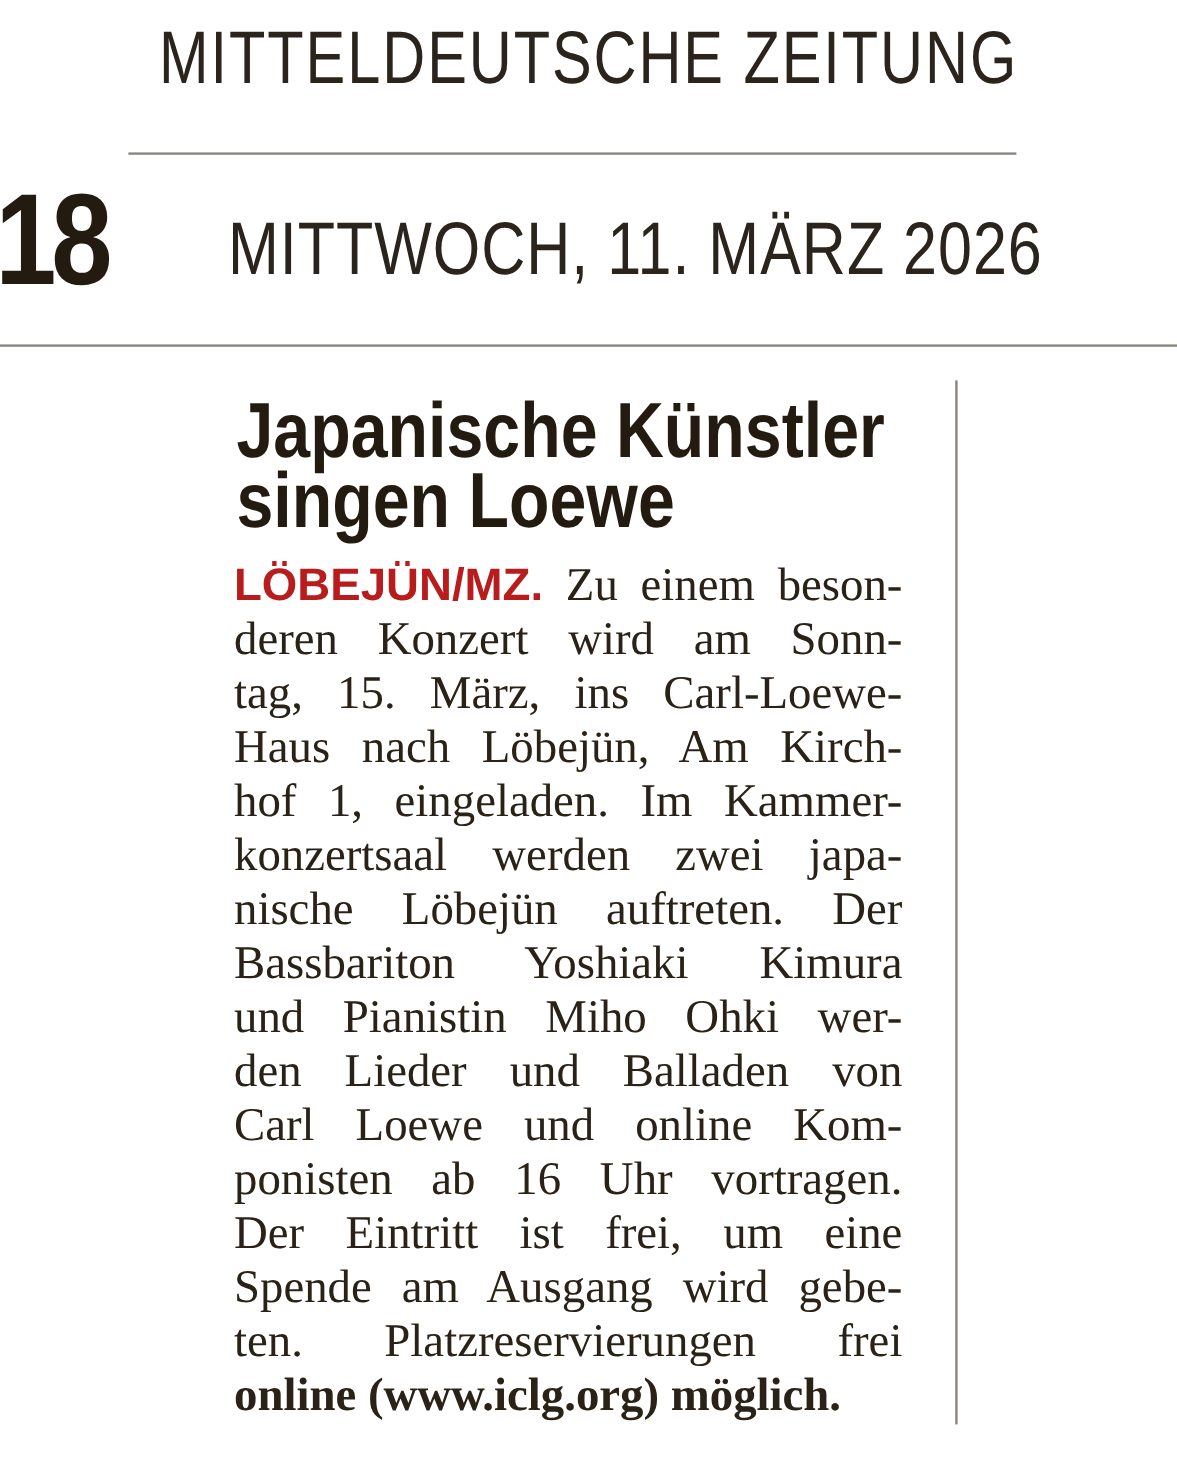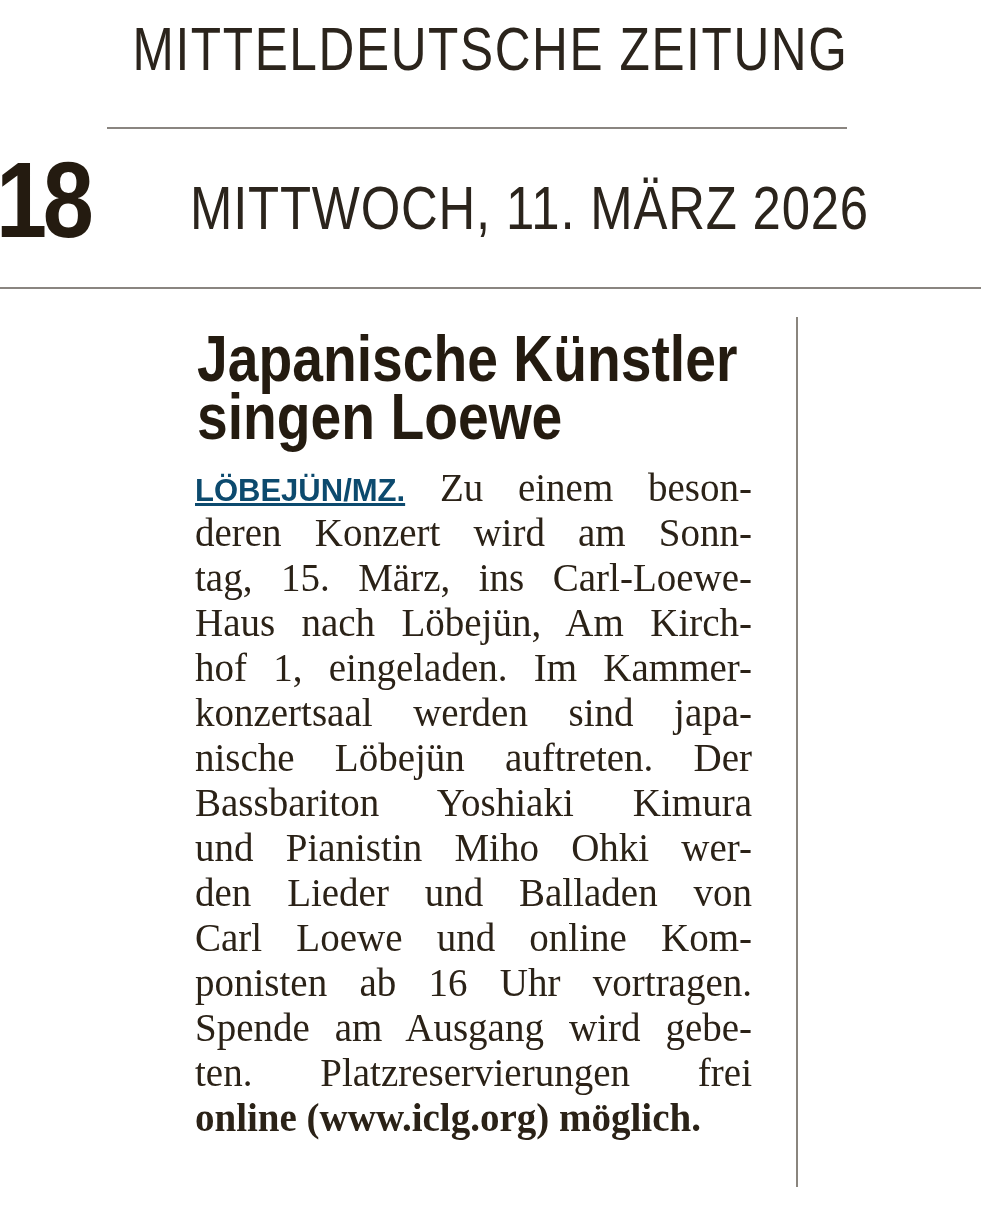--- a/index.html
+++ b/index.html
@@ -64,23 +64,22 @@
   .bline{
     height:45px;
     text-align:justify;
     text-align-last:justify;
     white-space:normal;
   }
   .bline.last{text-align-last:left;font-weight:bold;}
   .dl{
     font-family:"Liberation Sans", sans-serif;
     font-weight:bold;
-    font-size:31px;
-    color:#0c4a6e;
-    text-decoration:underline;
+    font-size:38px;
+    color:#b91c1c;
   }
 </style>
 </head>
 <body>
 
 <div class="page">
 
   <div class="masthead">MITTELDEUTSCHE ZEITUNG</div>
 
   <div class="rule rule-top"></div>
@@ -101,25 +100,26 @@
   <div class="article-body">
     <div class="bline">
       <span class="dl">LÖBEJÜN/MZ.</span>
       <span>Zu einem beson-</span>
     </div>
 
   <div class="bline">deren Konzert wird am Sonn-</div>
       <div class="bline">tag, 15. März, ins Carl-Loewe-</div>
       <div class="bline">Haus nach Löbejün, Am Kirch-</div>
       <div class="bline">hof 1, eingeladen. Im Kammer-</div>
-      <div class="bline">konzertsaal werden sind japa-</div>
+      <div class="bline">konzertsaal werden zwei japa-</div>
       <div class="bline">nische Löbejün auftreten. Der</div>
       <div class="bline">Bassbariton Yoshiaki Kimura</div>
       <div class="bline">und Pianistin Miho Ohki wer-</div>
       <div class="bline">den Lieder und Balladen von</div>
       <div class="bline">Carl Loewe und online Kom-</div>
       <div class="bline">ponisten ab 16 Uhr vortragen.</div>
+      <div class="bline">Der Eintritt ist frei, um eine</div>
       <div class="bline">Spende am Ausgang wird gebe-</div>
       <div class="bline">ten. Platzreservierungen frei</div>
       <div class="bline last">online (www.iclg.org) möglich.</div>
     </div>
 
 </div>
 
 </body></html>

